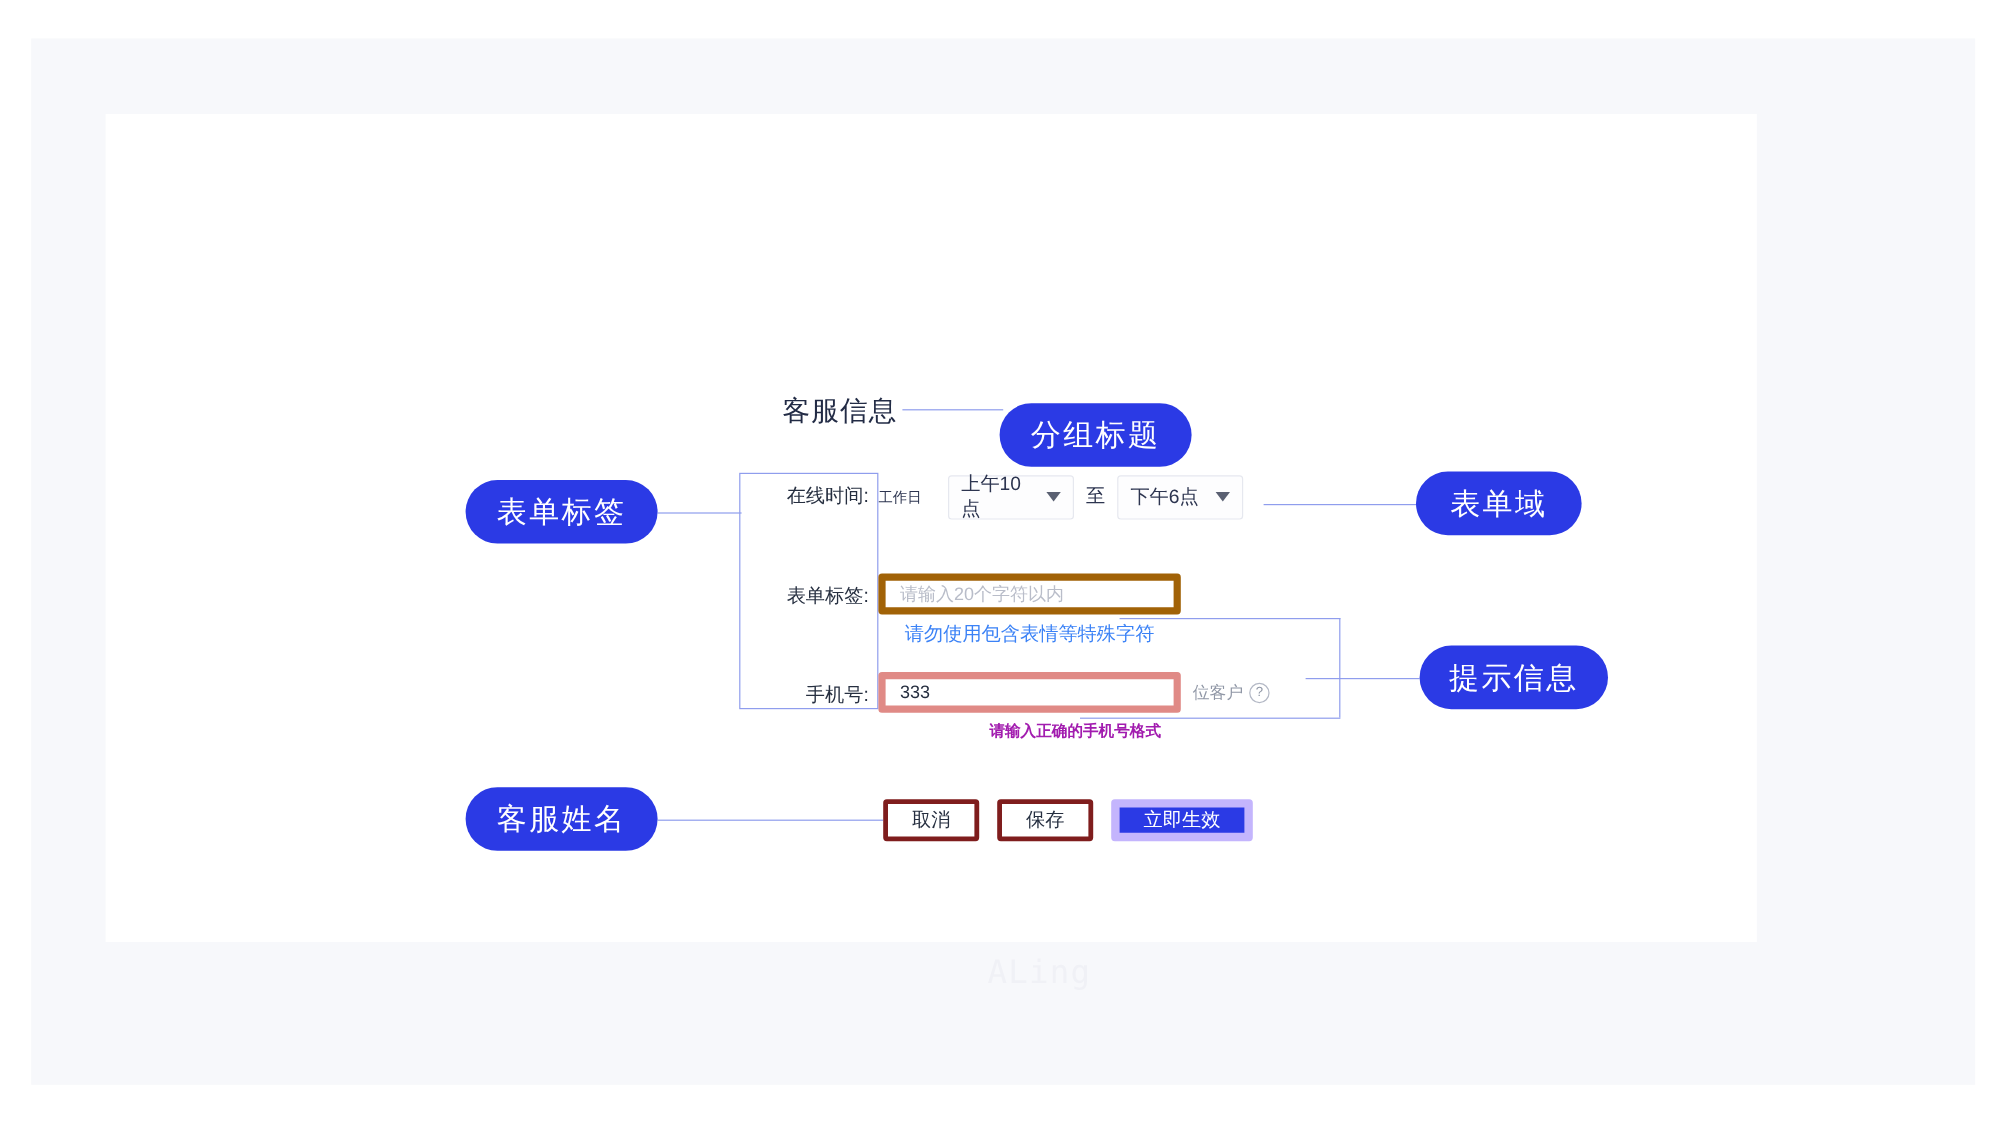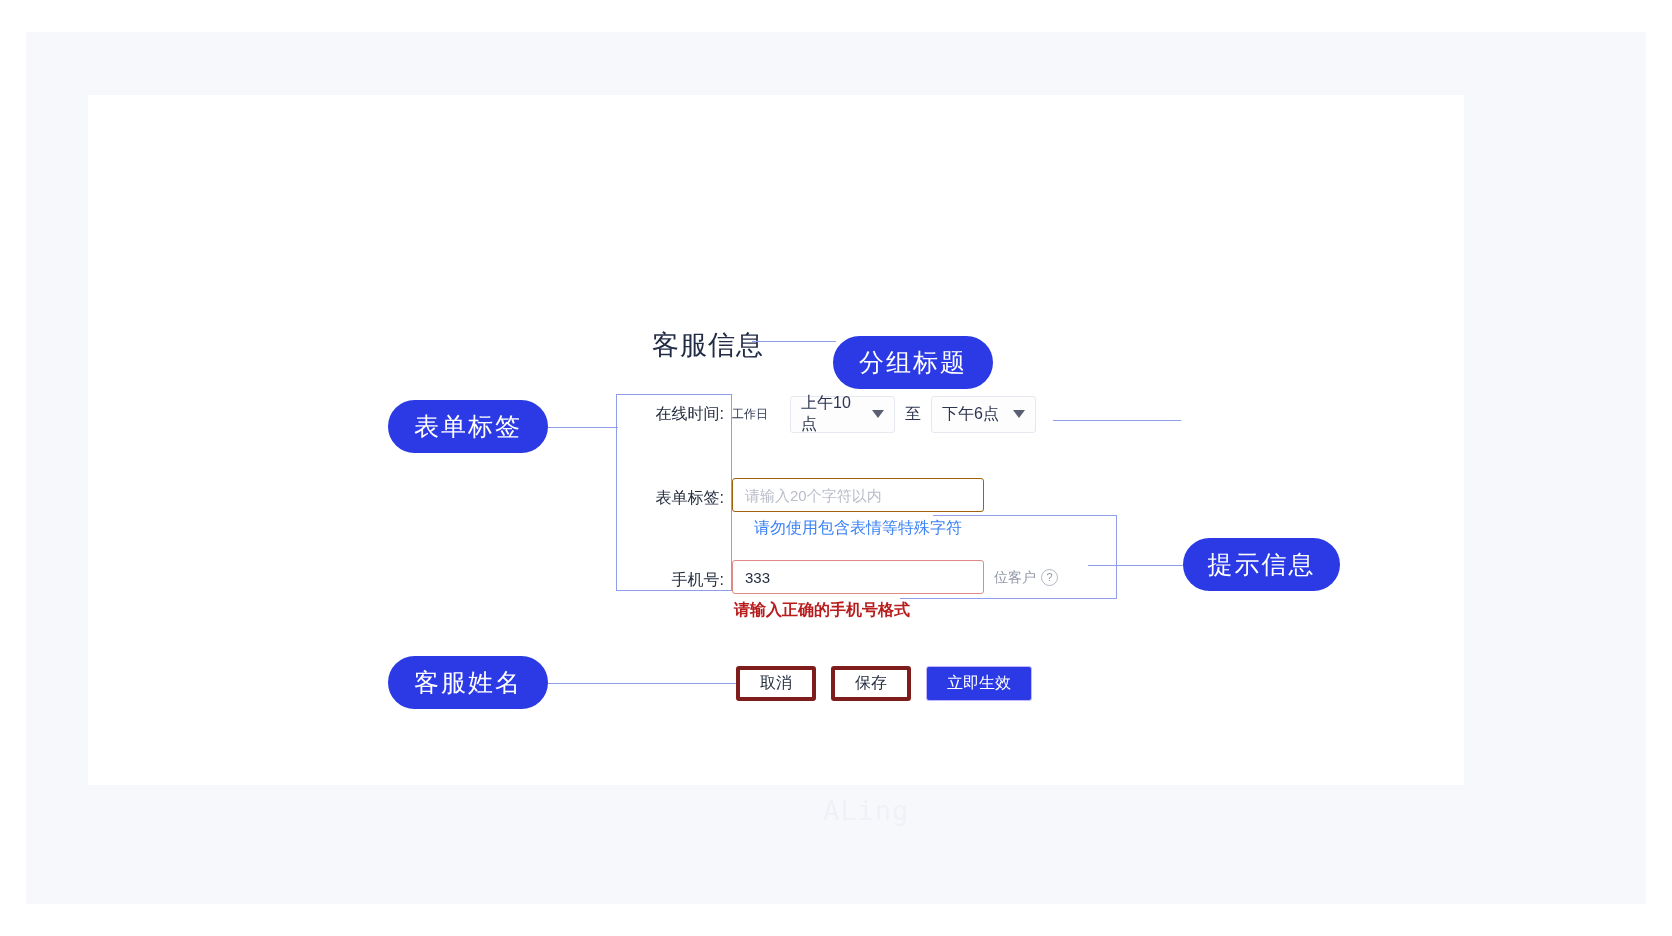--- a/index.html
+++ b/index.html
@@ -90,21 +90,21 @@
     height: 197px;
     border: 1px solid #8f9ded;
     z-index: 2;
   }
 
   
   .group-title {
     position: absolute;
     left: 564px;
     top: 232px;
-    font-size: 27px;
+    font-size: 23px;
     color: #222b45;
     letter-spacing: 1px;
     white-space: nowrap;
   }
 
   .form {
     position: absolute;
     left: 528px;
     top: 299px;
     z-index: 4;
@@ -164,46 +164,47 @@
     border-left: 6px solid transparent;
     border-right: 6px solid transparent;
     border-top: 8px solid #5a6072;
     margin-left: 6px;
   }
 
   .input {
     width: 252px;
     height: 34px;
     padding: 0 12px;
-    border: 1px solid #a16207;
+    border: 6px solid #a16207;
     border-radius: 3px;
     background: #ffffff;
     font-size: 15px;
     color: #262f40;
     font-family: "Liberation Sans", "DejaVu Sans", sans-serif;
     outline: none;
   }
   .input::placeholder { color: #b9bdc9; }
   .input.error { border-color: #e08a86; }
 
   .help-text {
     font-size: 16px;
     color: #3b82f6;
     margin-top: 6px;
     padding-left: 2px;
     white-space: nowrap;
     margin-left: 20px;
   }
   .error-text {
-    font-size: 16px;
-    color: #b91c1c;
+    font-size: 13px;
+    color: #a21caf;
     font-weight: bold;
     margin-top: 6px;
     padding-left: 2px;
     white-space: nowrap;
+    text-align: center;
   }
 
   .suffix {
     display: flex;
     align-items: center;
     margin-left: 10px;
     font-size: 14px;
     color: #9097a6;
     line-height: 34px;
     white-space: nowrap;
@@ -246,21 +247,21 @@
     justify-content: center;
     white-space: nowrap;
   }
   .btn-default {
     background: #ffffff;
     border: 4px solid #7f1d1d;
     color: #262f40;
   }
   .btn-primary {
     background: #2b3ae5;
-    border: 1px solid #c4b5fd;
+    border: 7px solid #c4b5fd;
     color: #ffffff;
   }
 
   
   .watermark {
     position: absolute;
     left: 735px;
     top: 700px;
     font-size: 27px;
     color: #f0f1f6;
@@ -285,20 +286,21 @@
     <div class="line line-h line-hint-top"></div>
     <div class="line line-v line-hint-vert"></div>
     <div class="line line-h line-hint-err"></div>
     <div class="line line-h line-hint-pill"></div>
     <div class="line line-h line-action"></div>
 
     <div class="label-bracket"></div>
 
     <div class="pill pill-group-title">分组标题</div>
     <div class="pill pill-form-label">表单标签</div>
+    <div class="pill pill-form-field">表单域</div>
     <div class="pill pill-hint-info">提示信息</div>
     <div class="pill pill-action-btn">客服姓名</div>
 
     <div class="form">
 
       <div class="form-row">
         <div class="form-label">在线时间:</div>
         <div class="form-control">
           <div class="inline">
             <span class="static-text">工作日</span>

